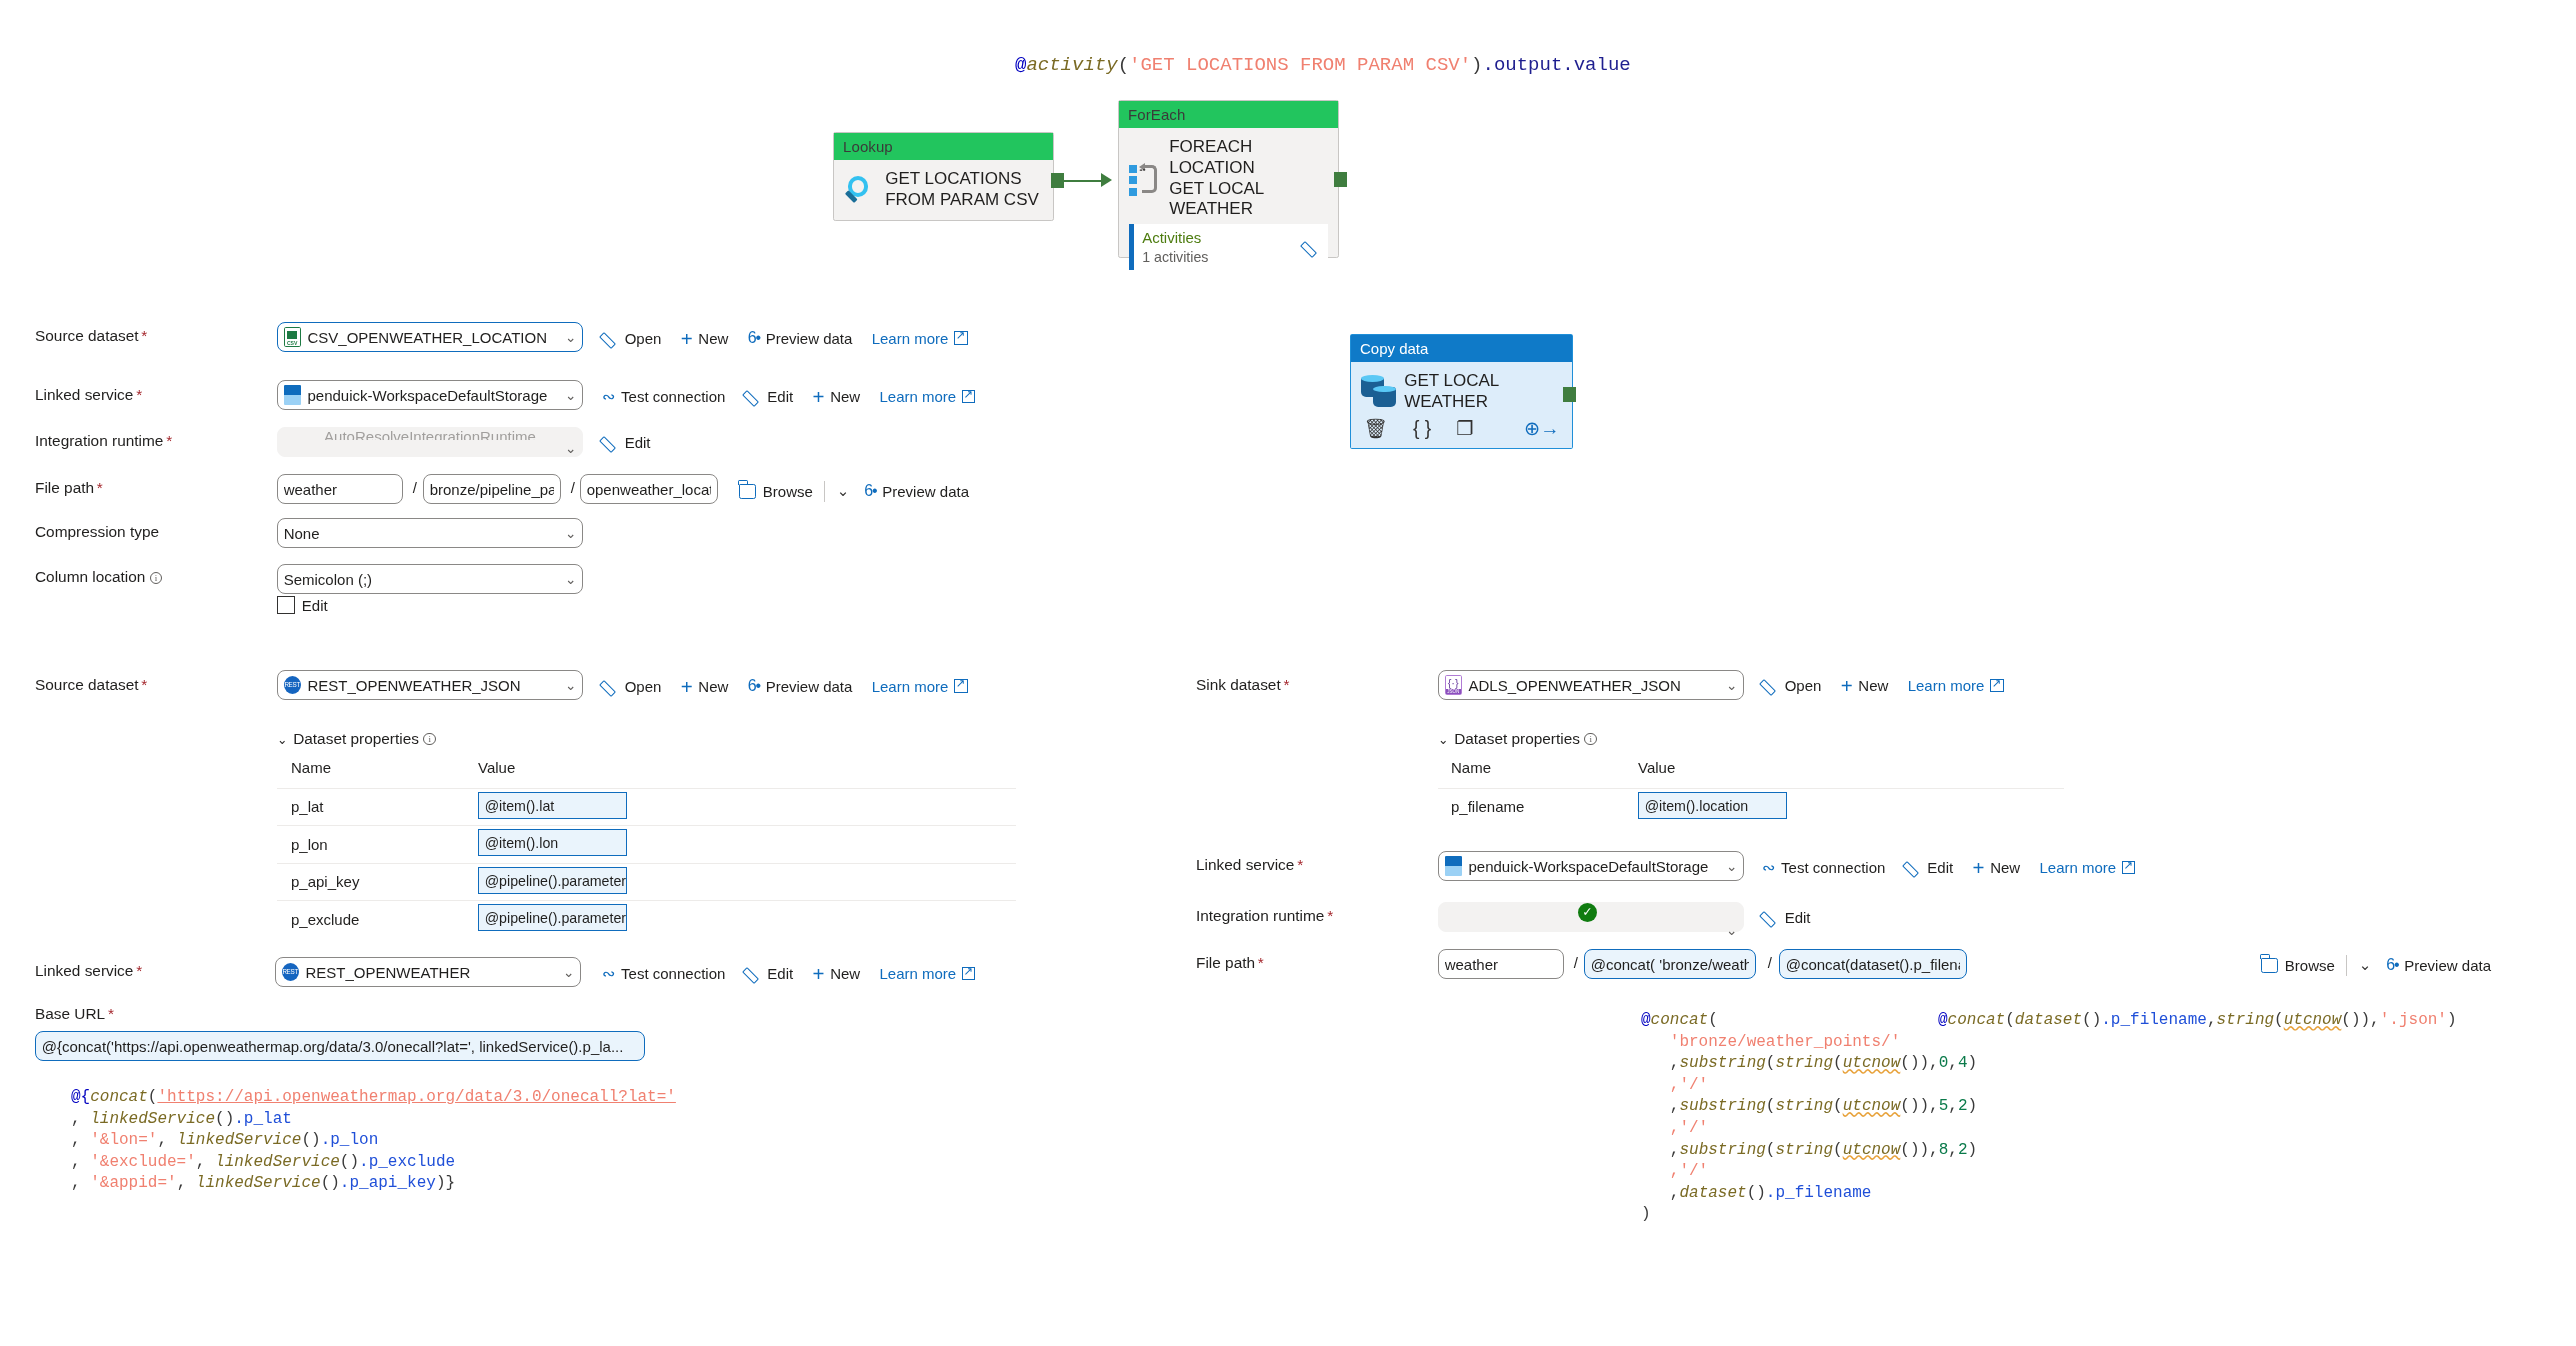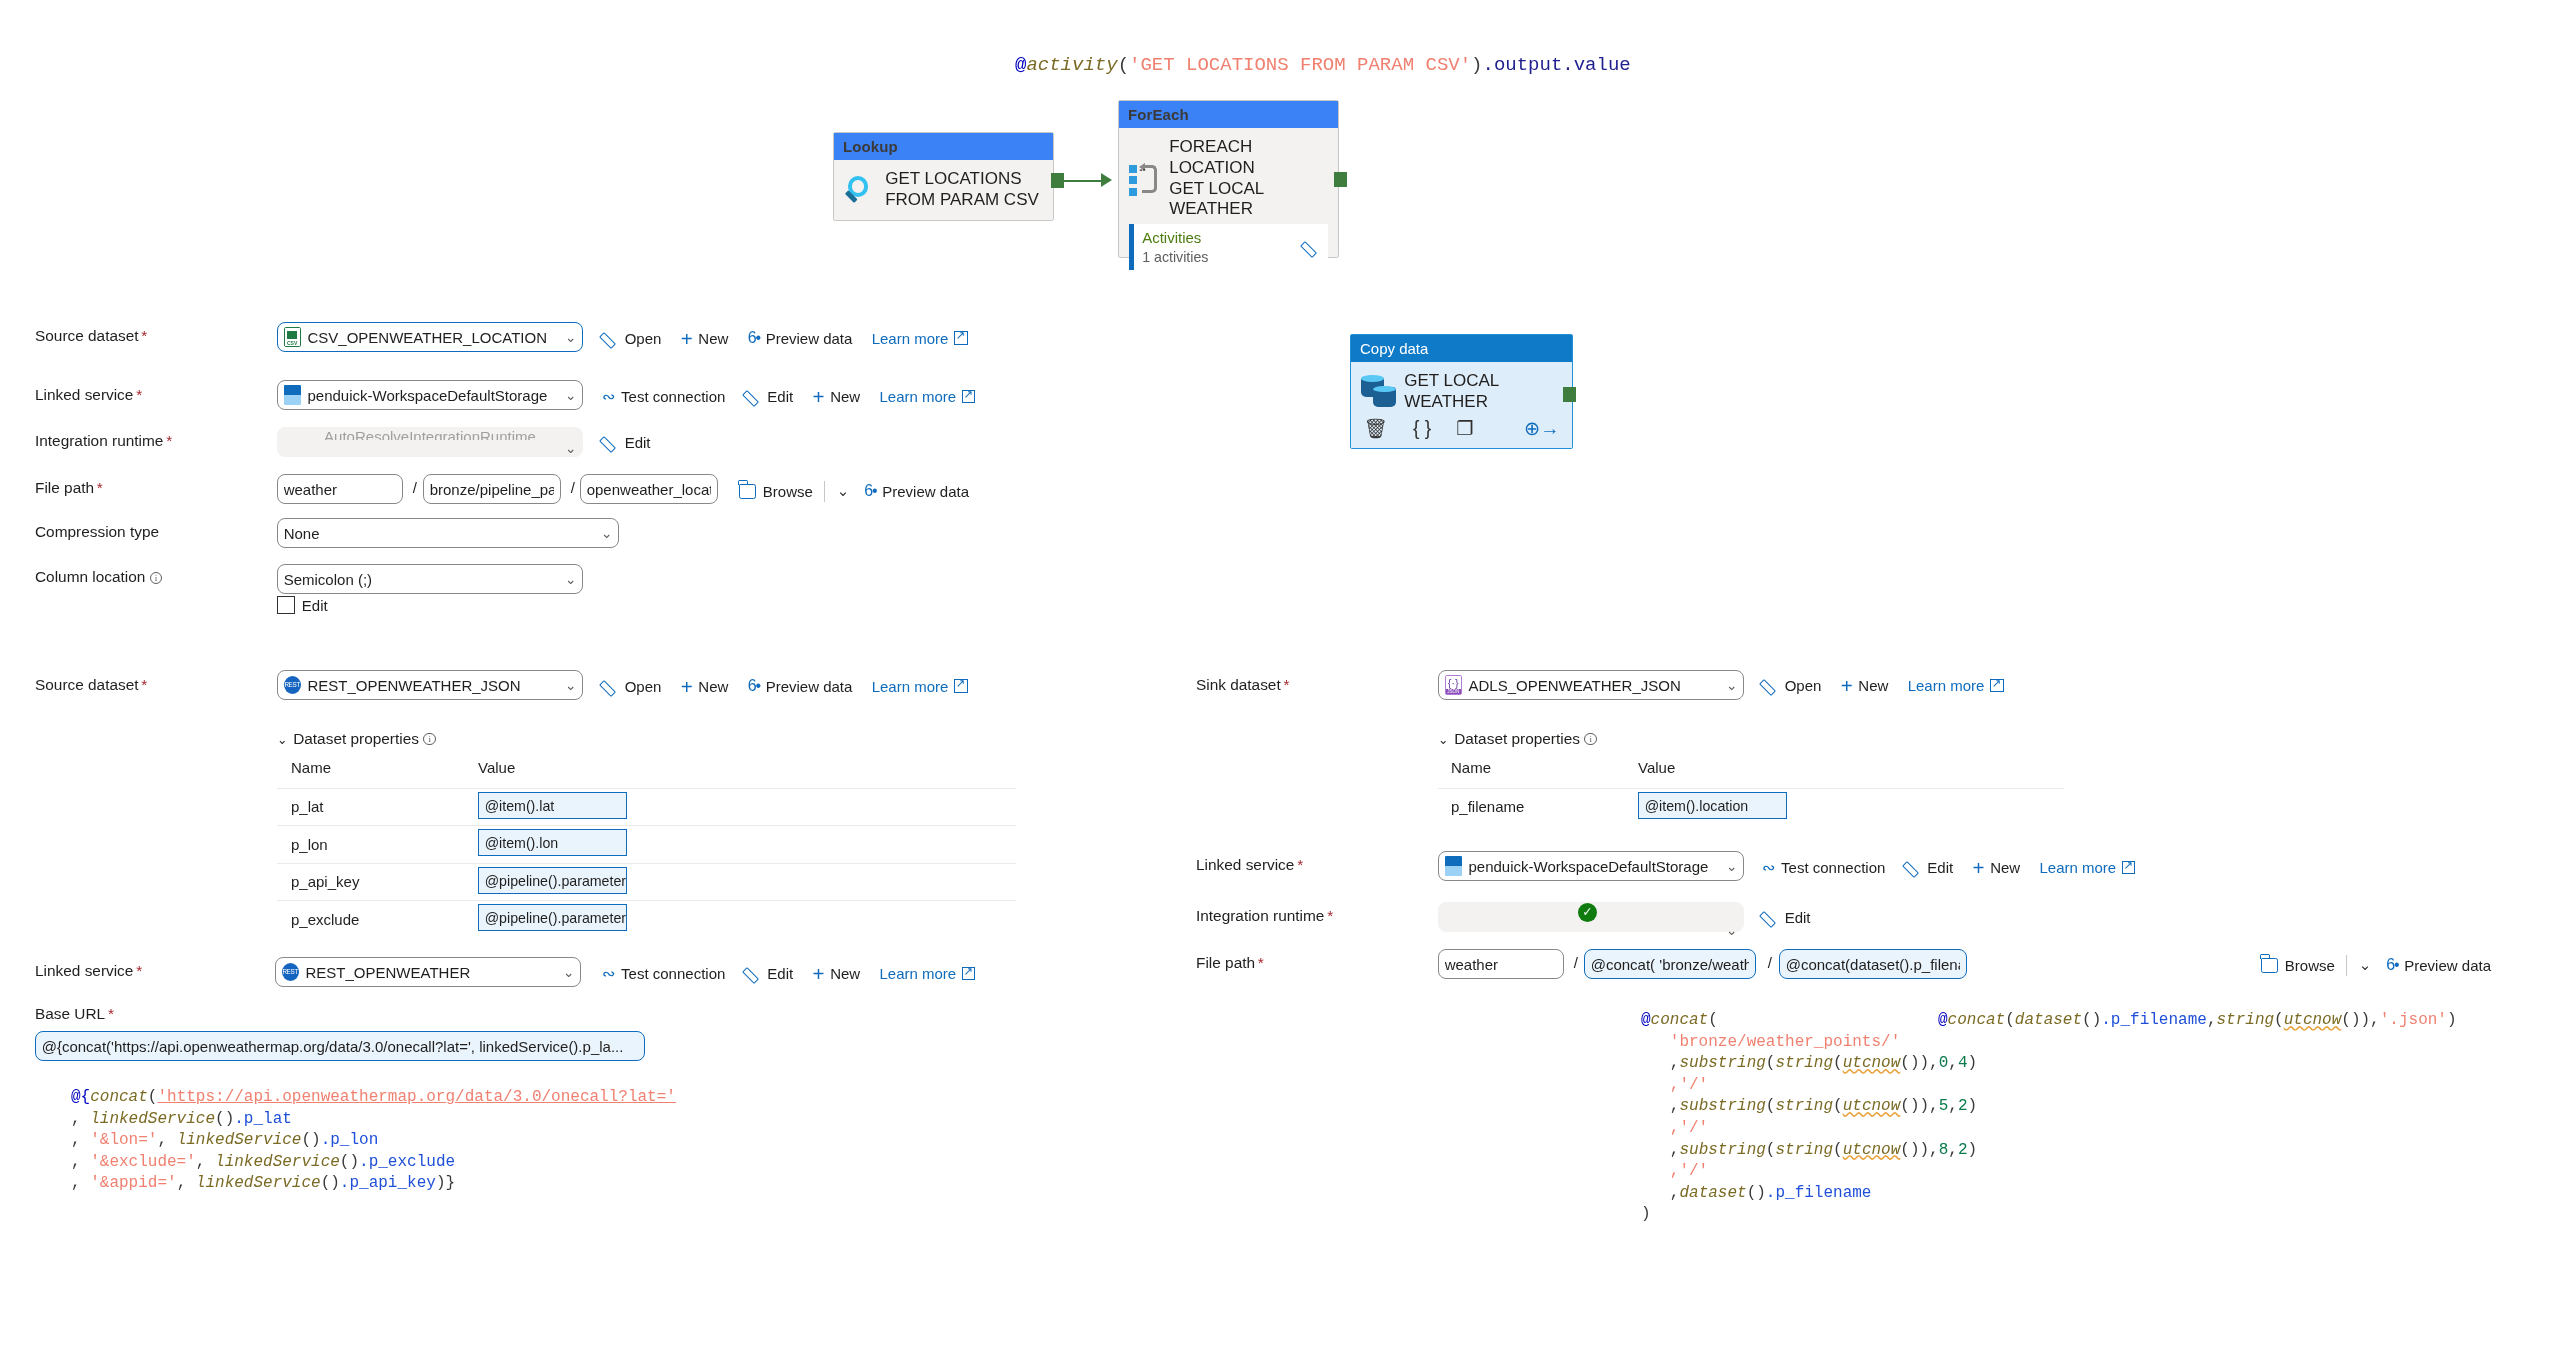--- a/index.html
+++ b/index.html
@@ -23,22 +23,22 @@
   .c-fn    { color:#7a6a24; font-style:italic; }
   .c-str   { color:#f08070; }
   .c-plain { color:#1f1f8f; }
   .c-num   { color:#0a7a4a; }
   .c-prop  { color:#1f4fd8; }
   .c-paren { color:#3a3a3a; }
 
   
   .node { background:#f3f2f1; border:1.1px solid #c8c6c4; border-radius:2.3px; }
   .node-hdr {
-    background:#3b82f6; color:#3b3a39;
-    font-size:15px; padding:5.1px 9px; letter-spacing:0.1px;font-weight:bold;
+    background:#22c55e; color:#3b3a39;
+    font-size:15px; padding:5.1px 9px; letter-spacing:0.1px;
   }
   .node-body { display:flex; align-items:center; padding:9px 10.2px; }
   .node-title { font-size:17px; line-height:1.22; color:#201f1e; }
 
   .lookup-node { left:833px; top:132px; width:221px; }
   .foreach-node { left:1118px; top:100px; width:221px; height:158px; }
   .copy-node { left:1350px; top:334px; width:223px; border:1.1px solid #1f8fd8; border-radius:1.7px; background:#ddedfa; }
   .copy-hdr { background:#0f7ac8; color:#ffffff; font-size:15px; padding:5.1px 9px; }
 
   .green-port { position:absolute; width:12.5px; height:15px; background:#3f7d3f; }
@@ -326,21 +326,21 @@
     </div>
   <div class="act">
       <span class="glasses">6•</span>
       <span>Preview data</span>
     </div>
 </div>
 
 <div class="abs lbl" style="left:35px;top:523px;">
   <span>Compression type</span>
 </div>
-<div class="abs ctl" style="left:277px;top:518px;width:342px;">
+<div class="abs ctl" style="left:277px;top:518px;width:306px;">
   <span class="val">None</span>
   <span class="chev">⌄</span>
 </div>
 
 <div class="abs lbl" style="left:35px;top:568px;">
   <span>Column location</span><span class="info-i">i</span>
 </div>
 <div class="abs ctl" style="left:277px;top:564px;width:306px;">
   <span class="val">Semicolon (;)</span>
   <span class="chev">⌄</span>

